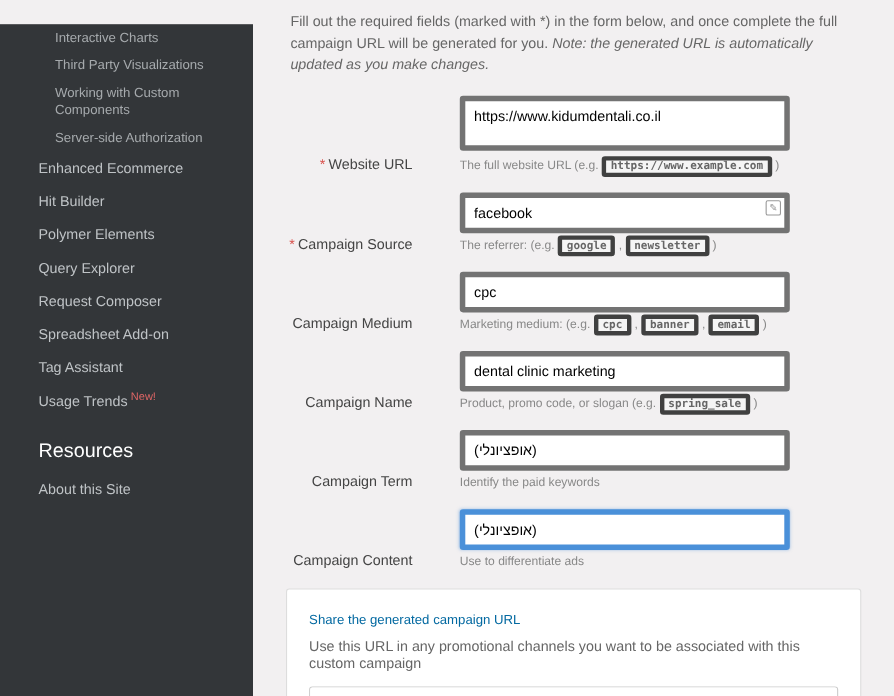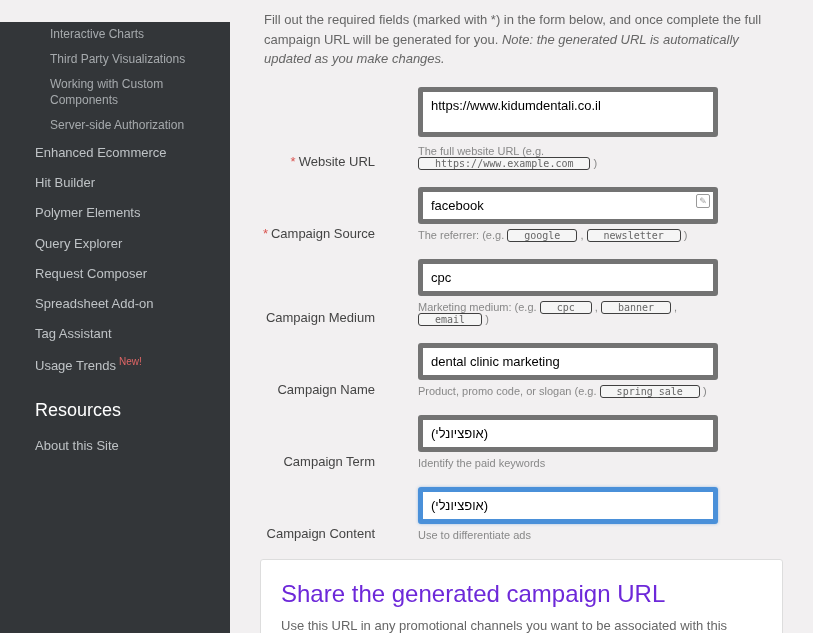--- a/index.html
+++ b/index.html
@@ -13,23 +13,23 @@
 .intro { color: #666; margin: 10px 0 18px 4px; line-height:1.5;}
 .intro em { font-style: italic; }
 .form-row { display: flex; align-items: flex-end; margin-bottom: 18px; gap: 28px; }
 .form-label { width: 130px; text-align: right; padding-right: 15px; padding-top: 6px; color: #444; font-size:13px;}
 .req { color: #d9534f; margin-right:3px;}
 .form-field { flex: 1; max-width: 300px;}
 .form-field input, .form-field textarea { width: 100%; border: 5px solid #737373; border-radius: 3px; padding: 6px 8px; font-size: 13px; font-family: inherit; resize: none;}
 .form-field textarea { height: 50px; max-width:300px;}
 .form-field .focused { border-color:#4a90d9; box-shadow:0 0 3px rgba(74,144,217,.5);}
 .hint { margin-top: 5px; font-size: 11px; color: #888; }
-.hint code { background: #f5f5f5; border: 1px solid #404040; border-radius: 3px; padding: 0 16px; font-size:10px; color:#666;}
+.hint code { background: #f5f5f5; border: 4px solid #404040; border-radius: 3px; padding: 0 4px; font-size:10px; color:#666;font-weight:bold;}
 .share-box { background: #fff; border: 1px solid #ddd; border-radius: 3px; padding: 20px; margin-top: 15px;}
-.share-box h2 { font-size: 24px; font-weight: 400; margin-bottom: 10px; color: #6d28d9;}
+.share-box h2 { font-size: 12px; font-weight: 400; margin-bottom: 10px; color: #0369a1;}
 .share-box p { color: #666; margin-bottom: 14px; font-size:13px;}
 .share-box textarea { width: 100%; border: 1px solid #ccc; border-radius: 3px; padding: 8px; font-size: 12px; color: #555; height: 70px; resize: none; font-family:inherit;}
 .input-icon { position:relative;}
 .input-icon .ic { position:absolute; right:8px; top:7px; width:14px; height:14px; border:1px solid #999; border-radius:2px; font-size:9px; display:flex;align-items:center;justify-content:center;color:#999;}
 </style>
 </head>
 <body>
 
 <nav class="sidebar">
   <a href="#" class="sub">Interactive Charts</a>

